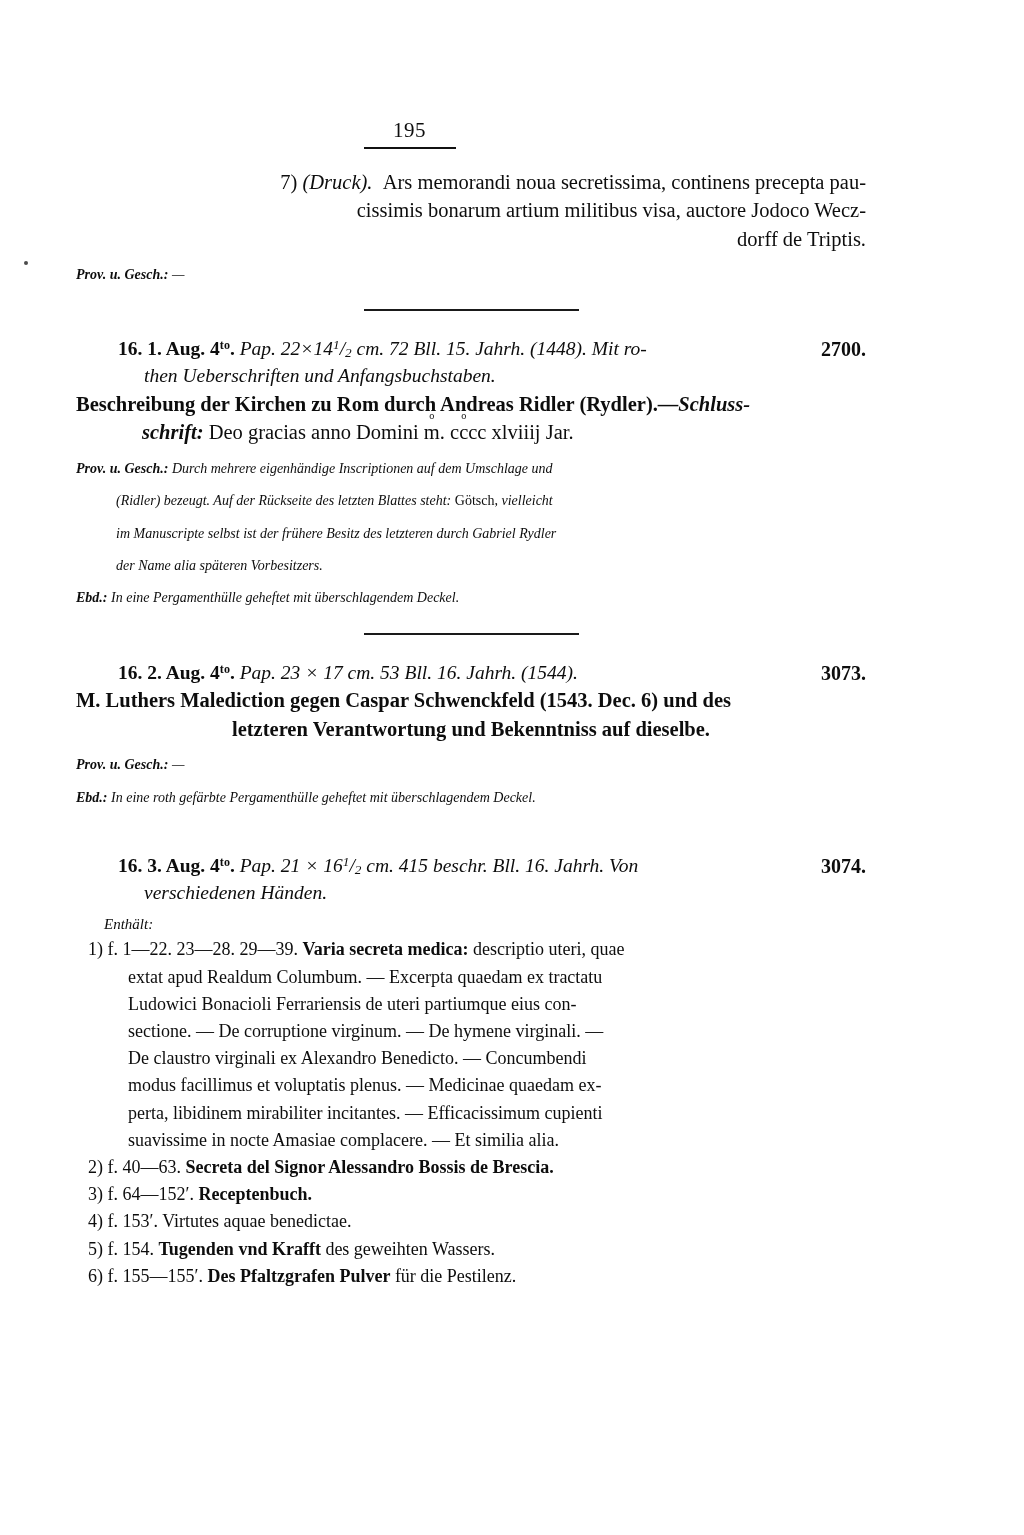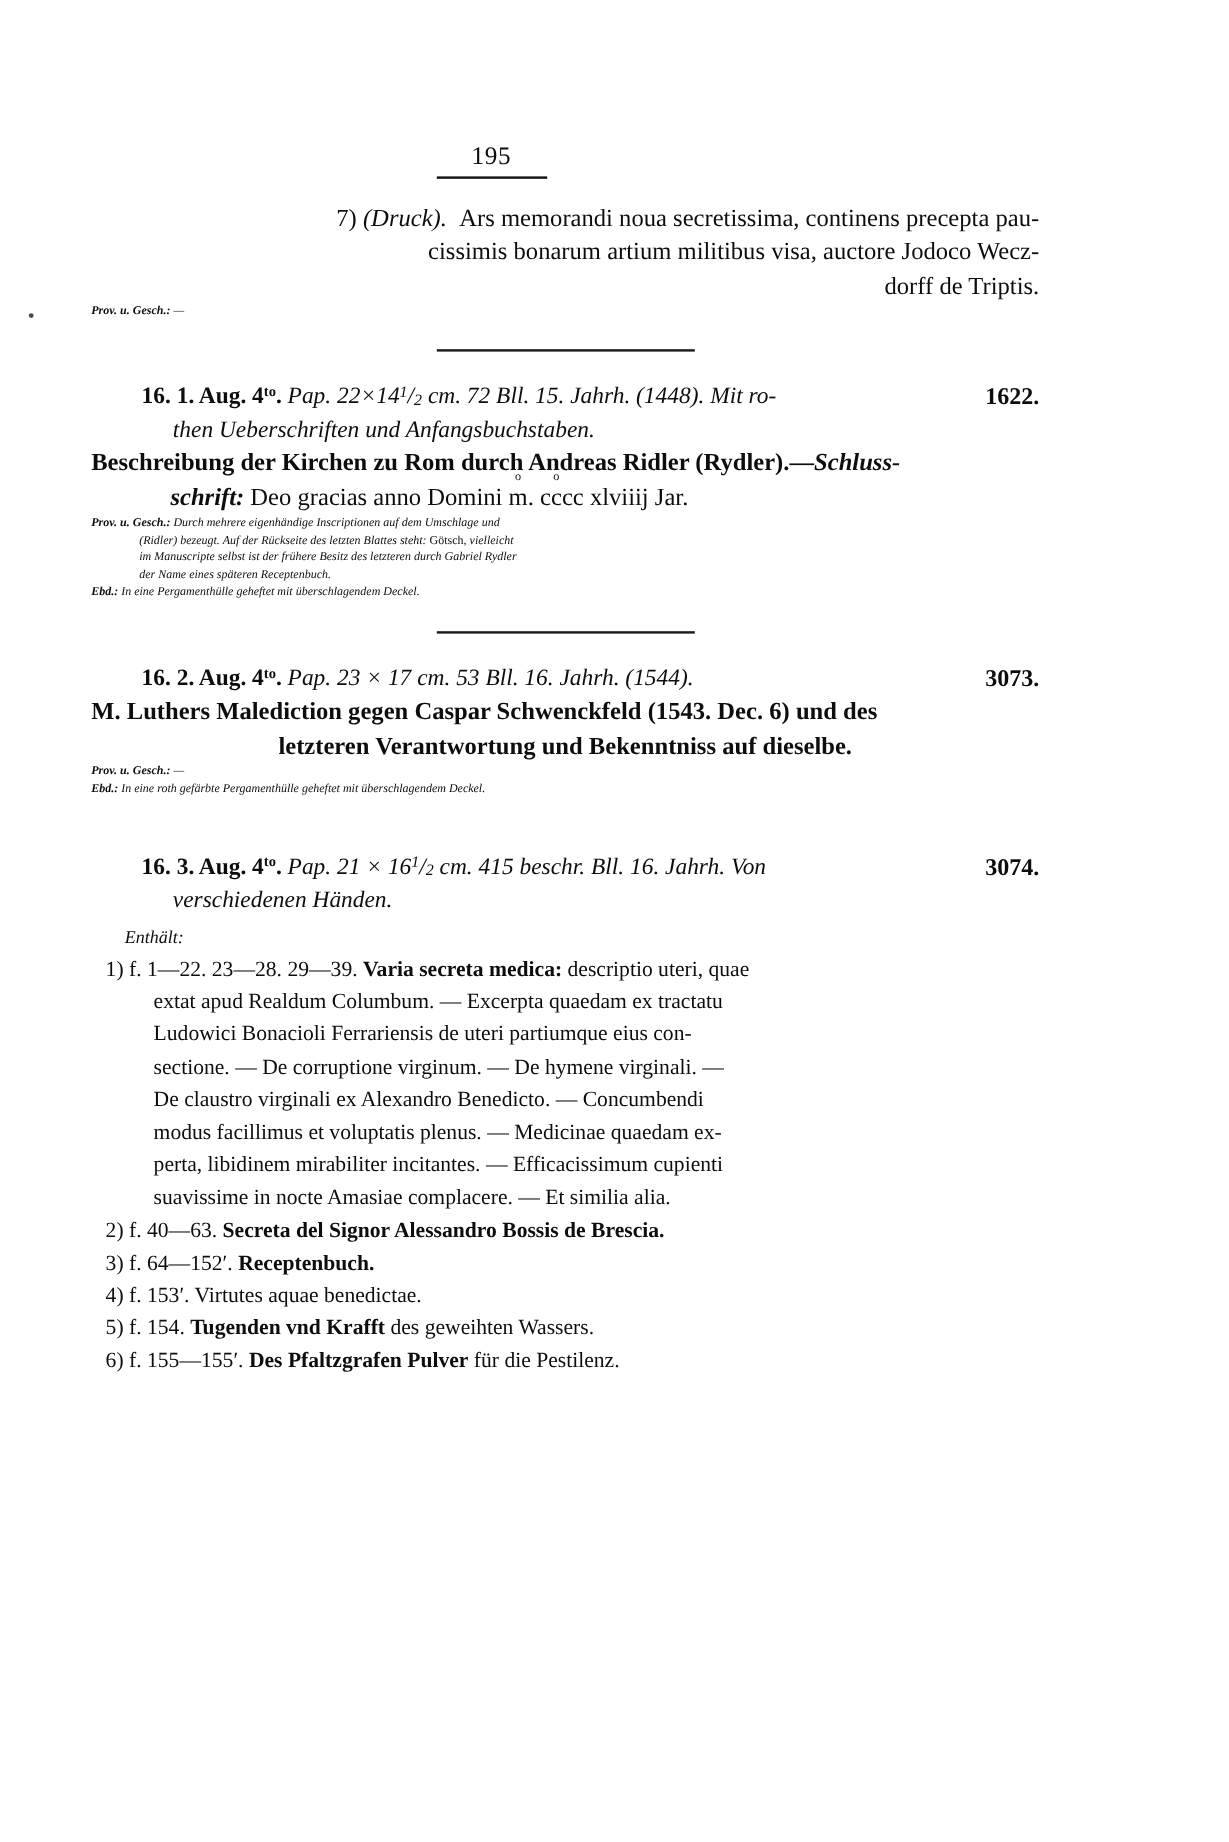--- a/index.html
+++ b/index.html
@@ -59,24 +59,24 @@
   }
 
   
   .hang-in {
     padding-left: 66px;
     text-indent: -66px;
   }
 
   
   .note {
-    font-size: 10px;
+    font-size: 14px;
     font-style: italic;
     line-height: 1.45;
-    margin-top: 0;
+    margin-top: 12px;
   }
   .note .lead {
     font-weight: bold;
     font-style: italic;
   }
   .note-hang {
     padding-left: 40px;
     text-indent: -40px;
   }
   .roman-in-italic { font-style: normal; }
@@ -212,21 +212,21 @@
     </div>
 
     <div class="note">
       <span class="lead">Prov. u. Gesch.:</span>
       <span>—</span>
     </div>
 
     <div class="divider"></div>
 
     <div class="head-row">
-      <span class="catnum">1622.</span>
+      <span class="catnum">2700.</span>
       <div class="head-line">
         <span class="sig">16. 1. Aug. 4</span><span class="sup">to</span><span class="sig">.</span>
         <span class="desc">Pap. 22</span><span class="desc">×</span><span class="desc">14</span><span class="desc frac-num">1</span><span class="desc">/</span><span class="desc frac-den">2</span>
         <span class="desc">cm. 72 Bll. 15. Jahrh. (1448). Mit ro-</span>
       </div>
       <div class="head-line cont">
         <span class="desc">then Ueberschriften und Anfangsbuchstaben.</span>
       </div>
     </div>
 
@@ -242,21 +242,21 @@
       <span class="lead">Prov. u. Gesch.:</span>
       <span>Durch mehrere eigenhändige Inscriptionen auf dem Umschlage und</span>
     </div>
     <div class="note" style="padding-left:40px">
       <span>(Ridler) bezeugt. Auf der Rückseite des letzten Blattes steht: </span><span class="roman-in-italic">Götsch,</span><span> vielleicht</span>
     </div>
     <div class="note" style="padding-left:40px">
       <span>im Manuscripte selbst ist der frühere Besitz des letzteren durch Gabriel Rydler</span>
     </div>
     <div class="note" style="padding-left:40px">
-      <span>der Name eines späteren Receptenbuch.</span>
+      <span>der Name alia späteren Vorbesitzers.</span>
     </div>
     <div class="note">
       <span class="lead">Ebd.:</span>
       <span>In eine Pergamenthülle geheftet mit überschlagendem Deckel.</span>
     </div>
 
     <div class="divider"></div>
 
     <div class="head-row">
       <span class="catnum">3073.</span>

